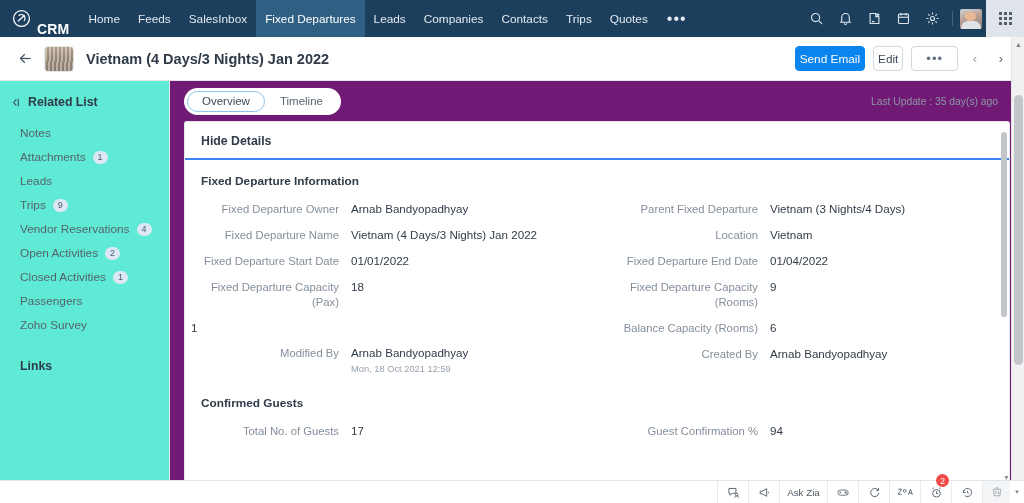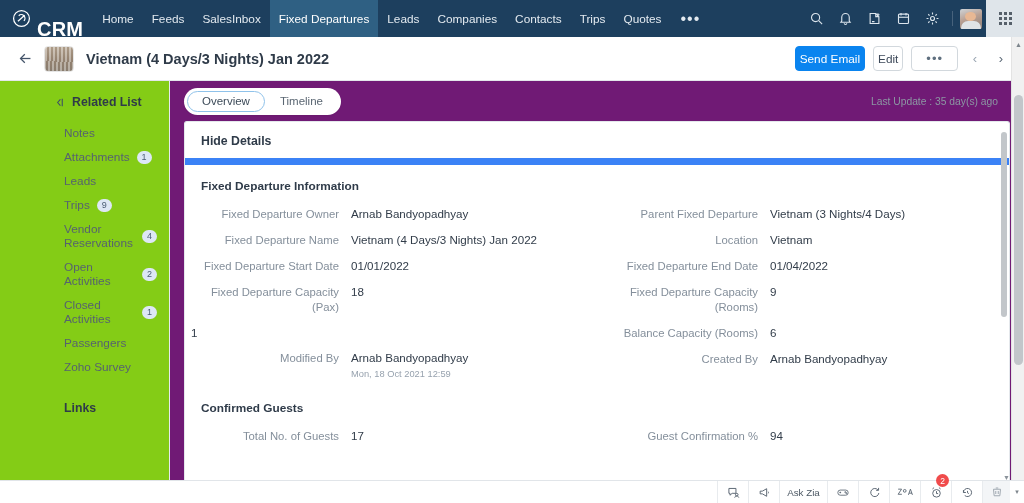--- a/index.html
+++ b/index.html
@@ -17,21 +17,21 @@
     display: flex;
     align-items: stretch;
     position: relative;
   }
   .brand {
     display: flex; align-items: center; gap: 6px;
     padding: 0 10px 0 12px;
     color: #fff;
   }
   .brand-logo { width: 19px; height: 19px; display: block; }
-  .brand-name { font-size: 20px; font-weight: bold; letter-spacing: .2px; margin-top: 21px; }
+  .brand-name { font-size: 14px; font-weight: bold; letter-spacing: .2px; margin-top: 21px; }
   .navitems { display: flex; align-items: stretch; }
   .navitem {
     display: flex; align-items: center;
     padding: 0 9px;
     color: #e3eaf0;
     font-size: 11.8px;
     white-space: nowrap;
     cursor: pointer;
   }
   .navitem.active { background: #2f6083; color: #ffffff; }
@@ -107,25 +107,24 @@
     color: #9aa6b2; cursor: pointer; font-size: 13px;
   }
   .navchev.next { color: #5b6876; }
 
   
   .body-wrap { display: flex; height: calc(503px - 37px - 44px - 23px); }
 
   
   .sidebar {
     width: 170px; flex: 0 0 170px;
-    background: #84cc16;
+    background: #5eead4;
     border-right: 1px solid #e6eaee;
     padding-top: 14px;
     overflow: hidden;
-    padding-left: 44px;
   }
   .rl-head {
     display: flex; align-items: center; gap: 7px;
     padding: 0 12px 0 10px; margin-bottom: 12px;
   }
   .rl-icon { color: #3d5166; display: flex; align-items: center; }
   .rl-title { font-size: 12.3px; font-weight: bold; color: #2f3b49; }
   .rl-item {
     display: flex; align-items: center; gap: 7px;
     padding: 5px 12px 5px 20px;
@@ -173,21 +172,21 @@
   .card {
     background: #fff;
     border: 1px solid #e4e8ec;
     border-bottom: none;
     border-radius: 3px 3px 0 0;
     height: 100%;
     position: relative;
   }
   .card-head {
     padding: 12px 16px 10px 16px;
-    border-bottom: 7px solid #3b82f6;
+    border-bottom: 2px solid #3b82f6;
     font-size: 12.3px; font-weight: bold; color: #2f3b49;
     cursor: pointer;
   }
   .section-title {
     padding: 14px 16px 8px 16px;
     font-size: 11.8px; font-weight: bold; color: #2f3b49;
   }
   .grid2 {
     display: grid; grid-template-columns: 1fr 1fr;
     column-gap: 38px;

